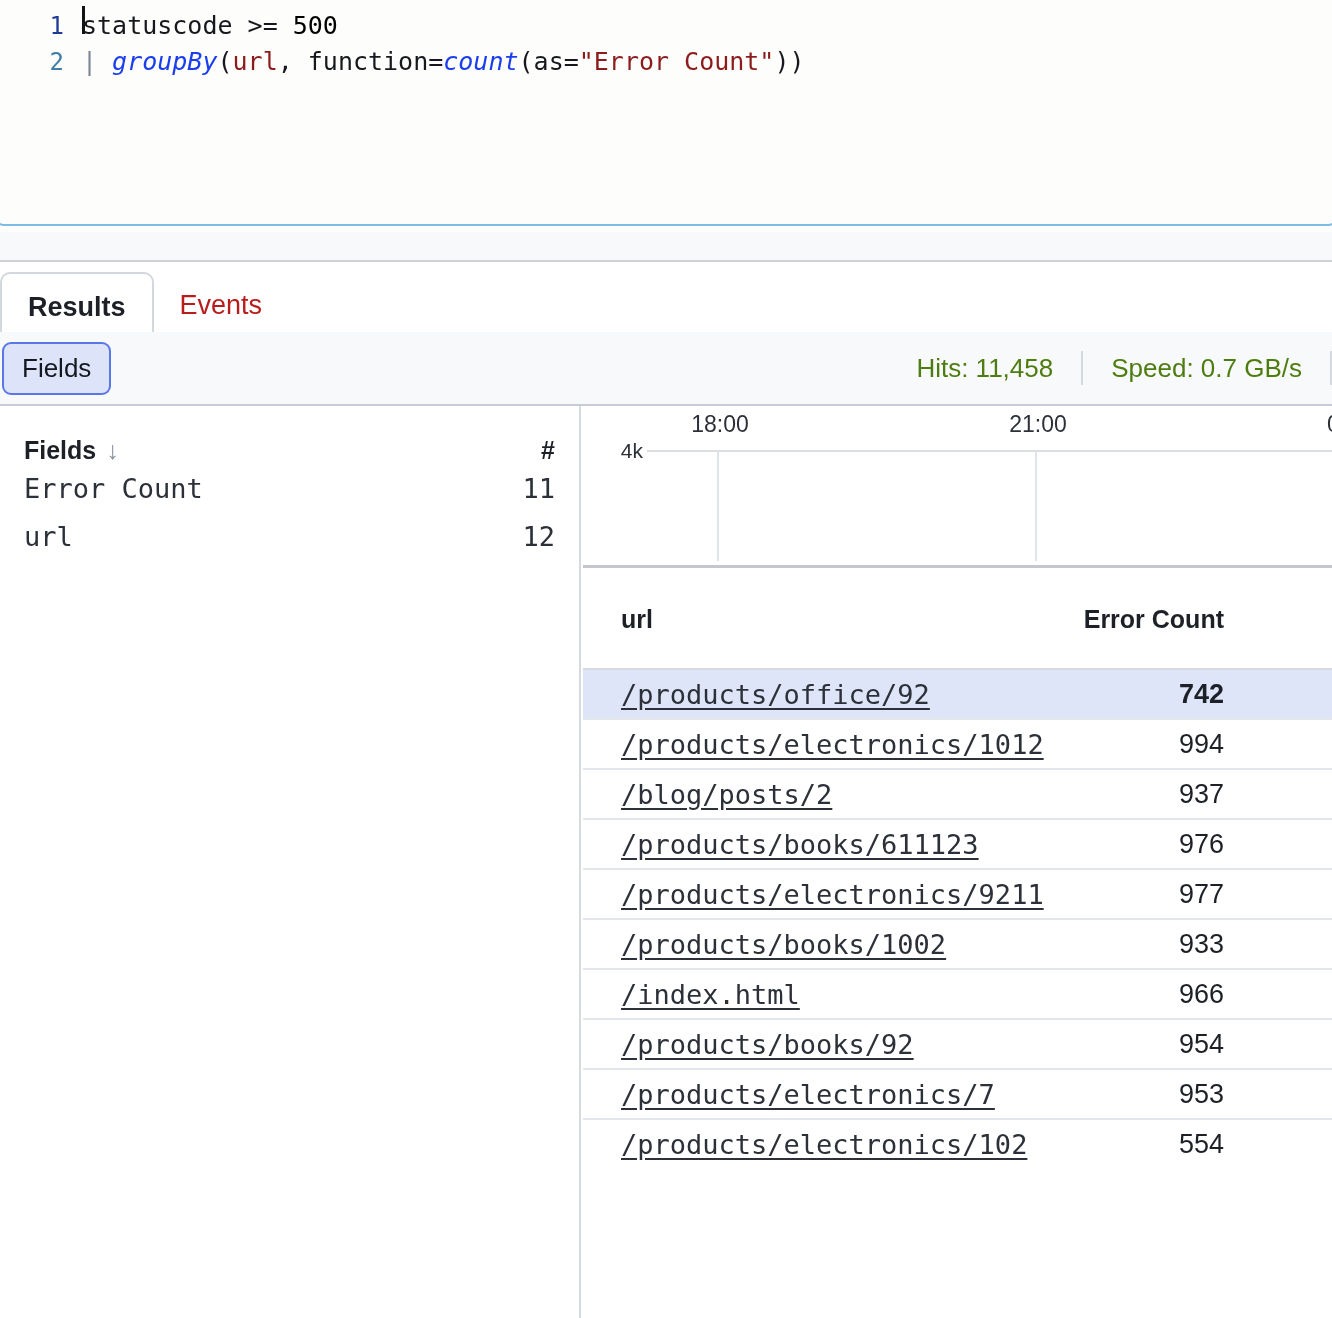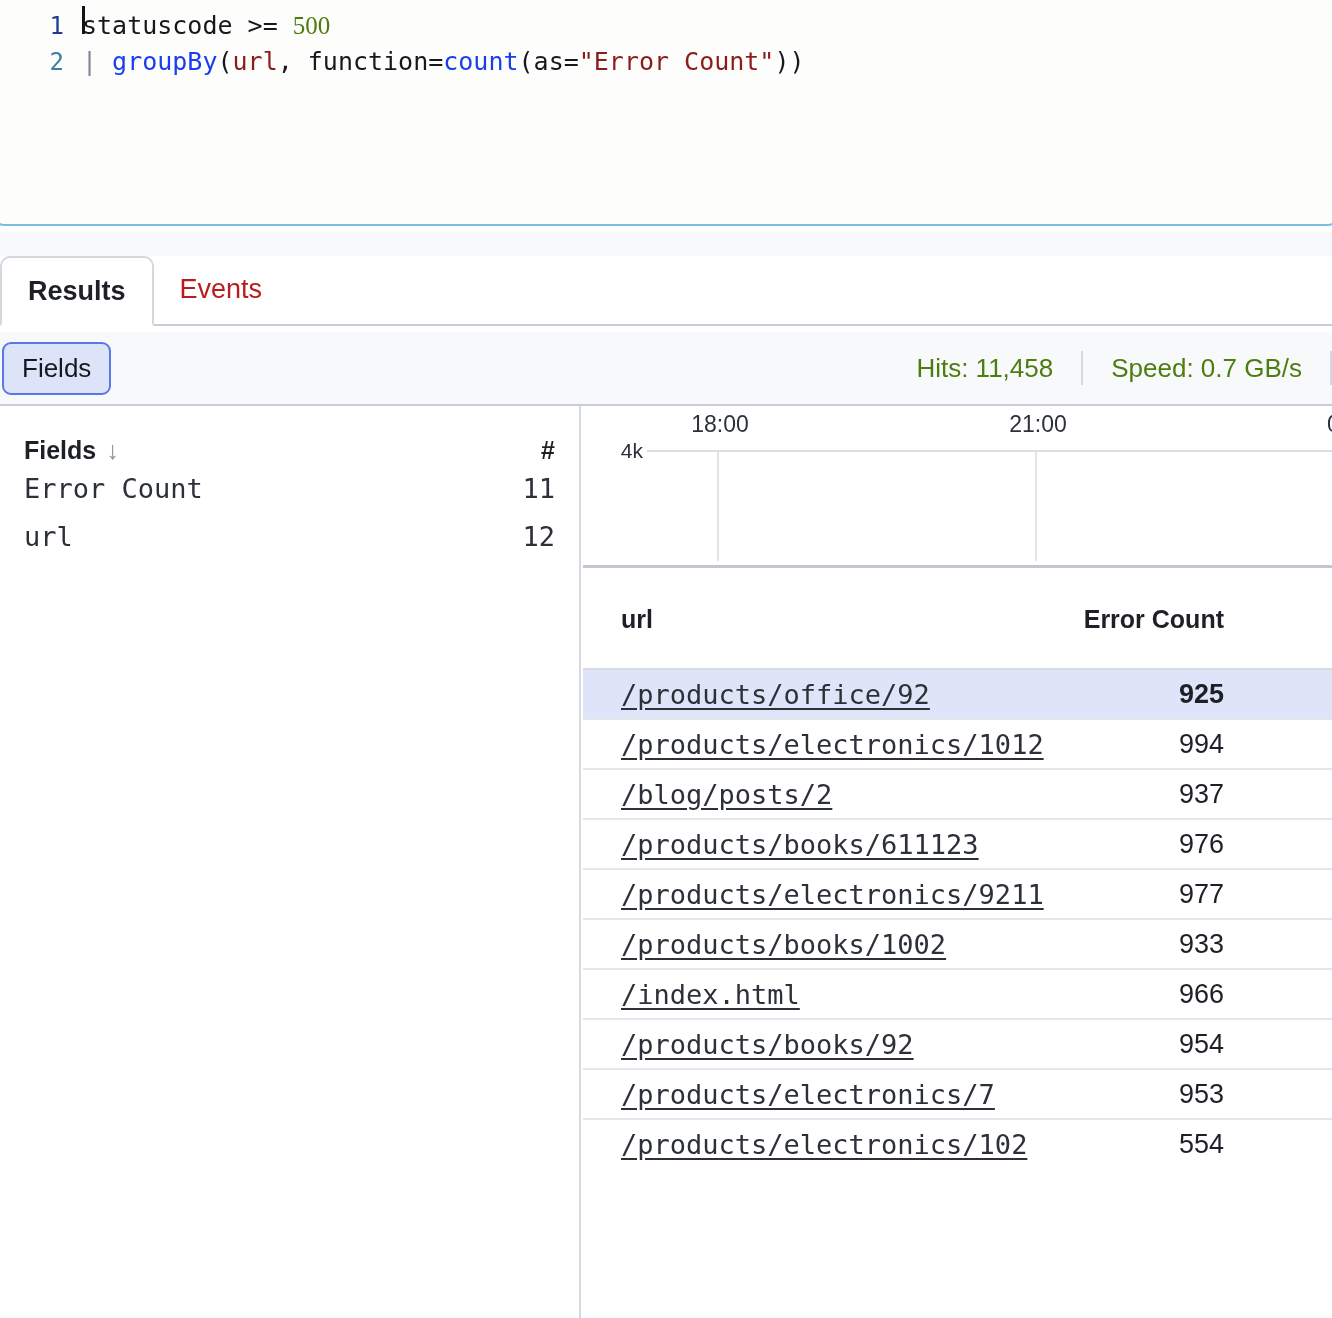--- a/index.html
+++ b/index.html
@@ -57,39 +57,39 @@
   .cursor {
     display: inline-block;
     width: 3px;
     height: 28px;
     background: #111318;
     vertical-align: -5px;
     margin-right: -3px;
   }
 
   .tok-plain  { color: #16181d; }
-  .tok-num    { color: #4d7c0f; font-family: Liberation Serif, serif; }
-  .tok-func   { color: #1a3df0; }
+  .tok-num    { color: #000000; }
+  .tok-func   { color: #1a3df0; font-style: italic; }
   .tok-field  { color: #8c1c1c; }
   .tok-str    { color: #8c1c1c; }
   .tok-pipe   { color: #7d8894; }
 
   
   .strip {
     position: absolute;
     left: 0; top: 232px;
     width: 1332px; height: 30px;
     background: #f8f9fa;
     border-bottom: 2px solid #cdd2d9;
   }
 
   
   .tabbar {
     position: absolute;
-    left: 0; top: 256px;
+    left: 0; top: 272px;
     width: 1332px; height: 70px;
     background: #ffffff;
     border-bottom: 2px solid #c8ccd4;
     display: flex;
     align-items: flex-end;
   }
   .tab {
     height: 70px;
     display: flex;
     align-items: center;
@@ -315,21 +315,21 @@
     <table class="tbl">
       <thead>
         <tr>
           <th>url</th>
           <th class="num">Error Count</th>
         </tr>
       </thead>
       <tbody id="tbody">
           <tr class="selected">
             <td><span class="url-link">/products/office/92</span></td>
-            <td class="num">925</td>
+            <td class="num">742</td>
           </tr>
           <tr>
             <td><span class="url-link">/products/electronics/1012</span></td>
             <td class="num">994</td>
           </tr>
           <tr>
             <td><span class="url-link">/blog/posts/2</span></td>
             <td class="num">937</td>
           </tr>
           <tr>

